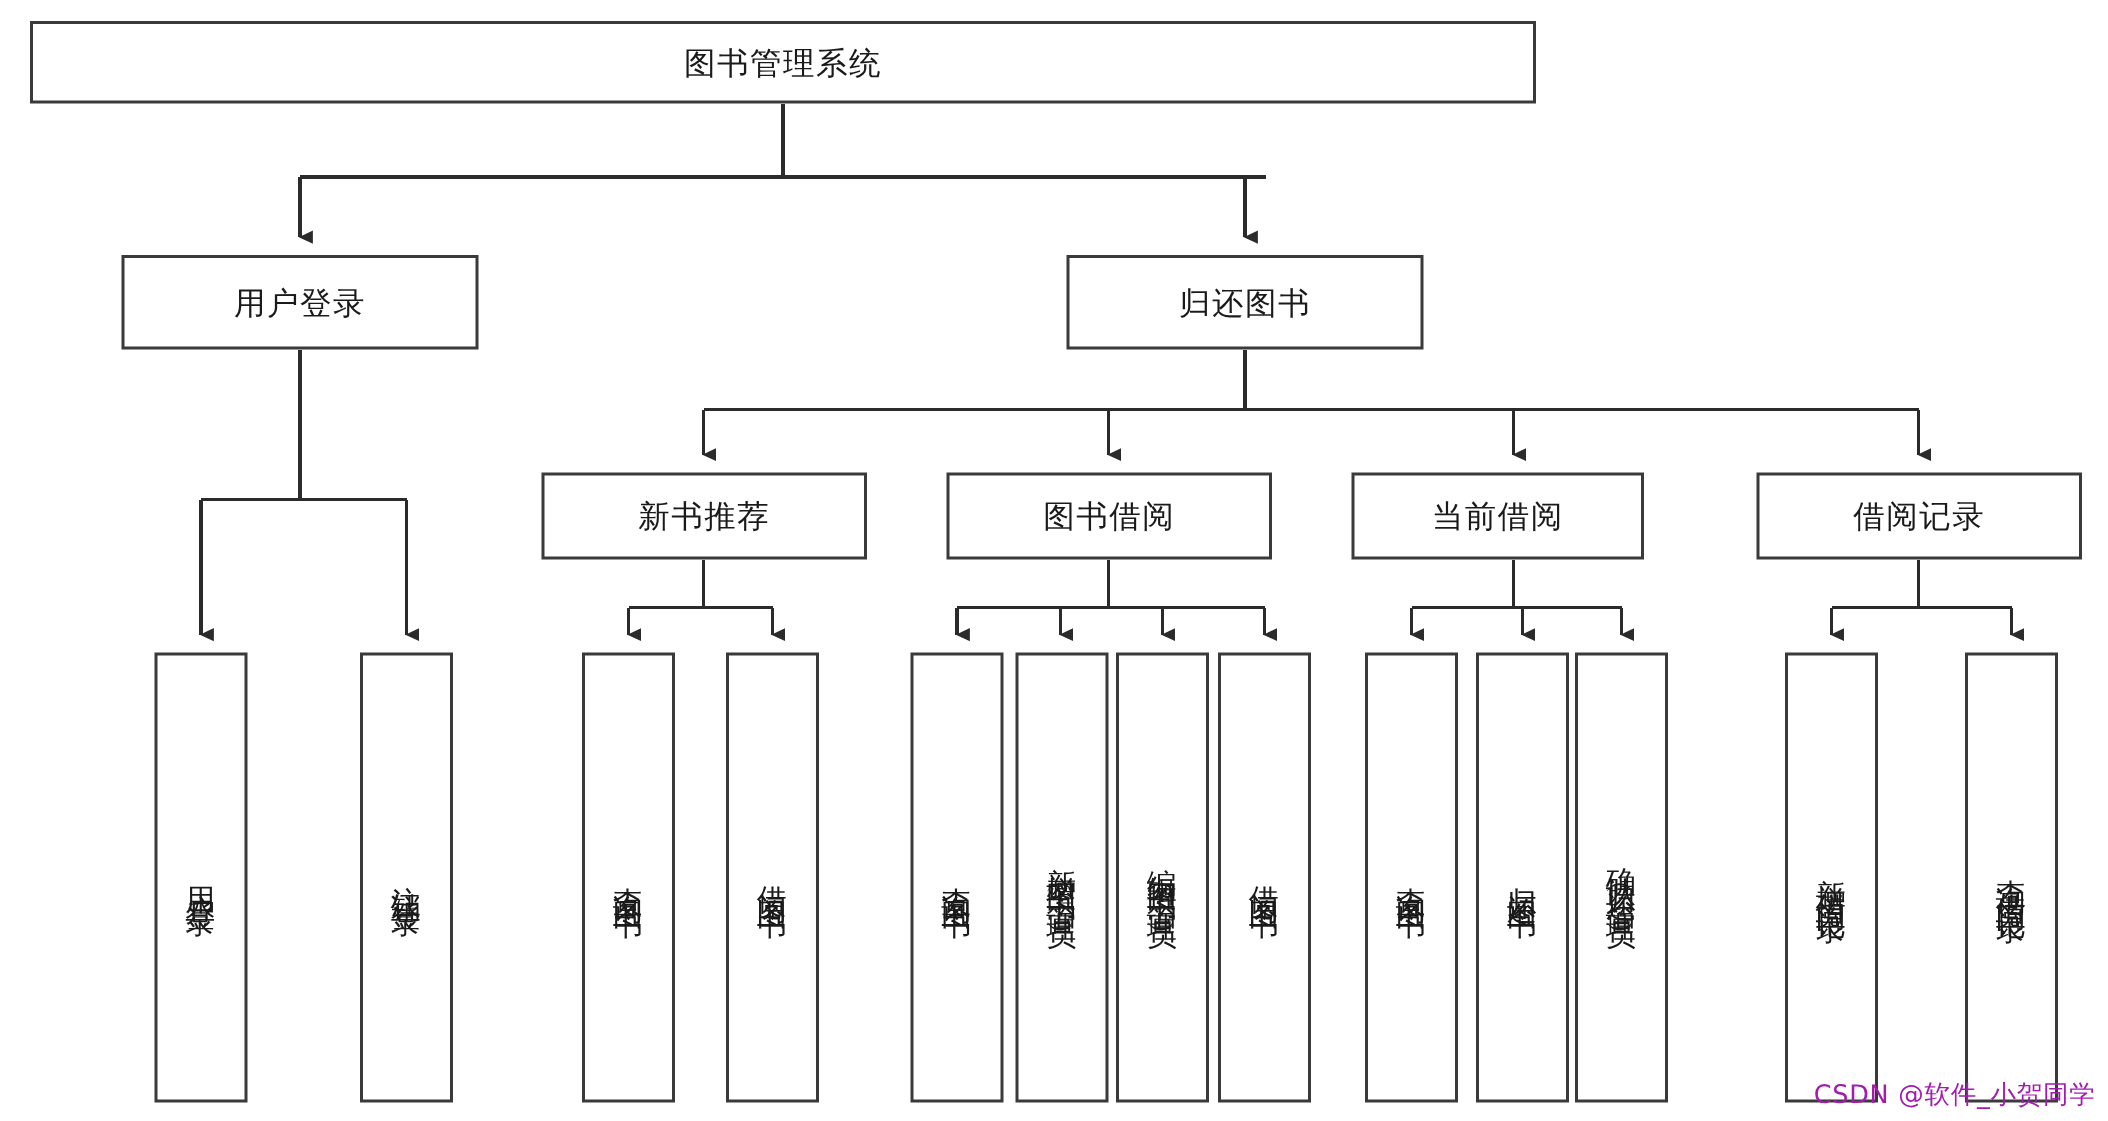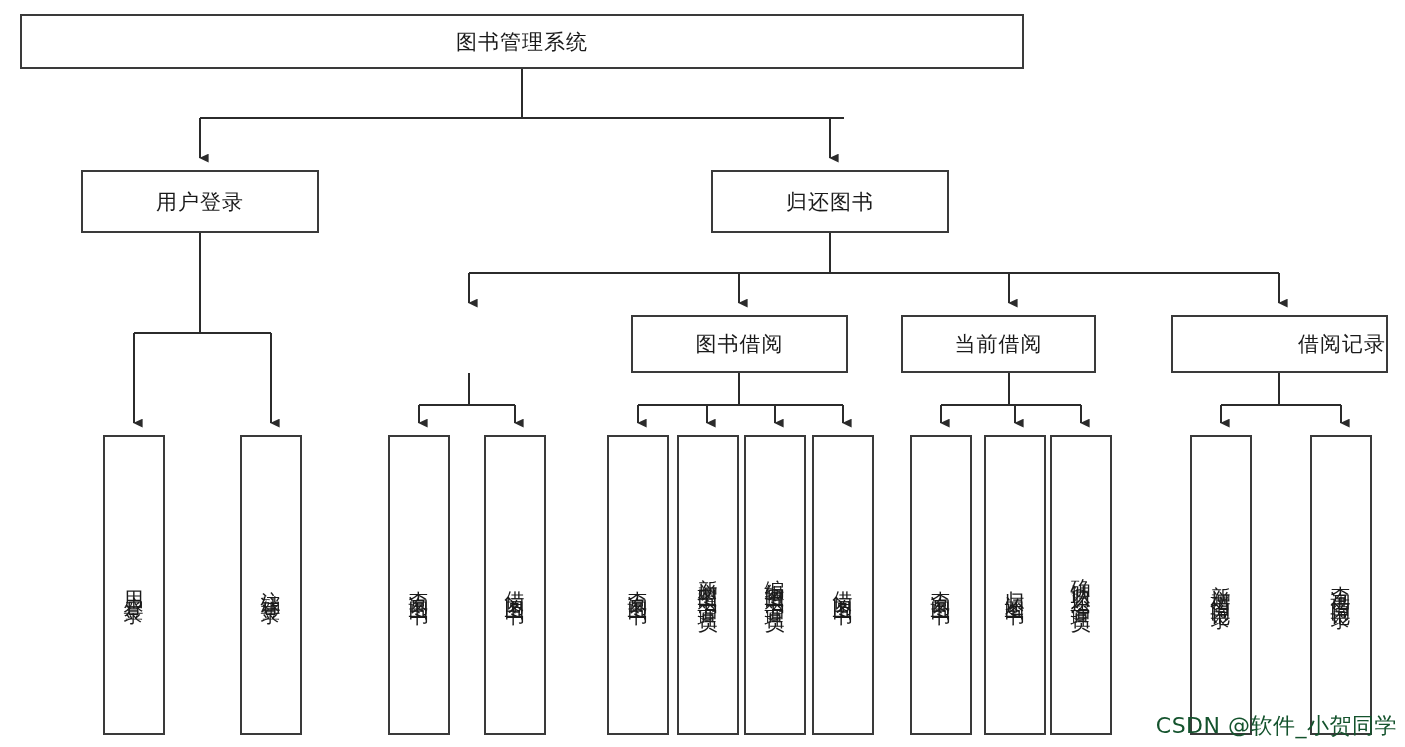--- a/index.html
+++ b/index.html
@@ -51,22 +51,22 @@
     line-height: 1;
     white-space: nowrap;
   }
   .node .htext {
     white-space: nowrap;
   }
   #watermark {
     position: absolute;
     right: 8px;
     bottom: 6px;
-    font-size: 22px;
-    color: #14532d;
+    font-size: 17px;
+    color: #a21caf;
     letter-spacing: 0.5px;
     white-space: nowrap;
   }
 </style>
 </head>
 <body>
 
 <div id="diagram-root">
 
   <svg id="connector-layer" width="1405" height="747" viewBox="0 0 1405 747" xmlns="http://www.w3.org/2000/svg">
@@ -124,27 +124,30 @@
     <span class="htext">图书管理系统</span>
   </div>
 
   <div class="node horizontal" style="left:81px; top:170px; width:238px; height:63px;">
     <span class="htext">用户登录</span>
   </div>
   <div class="node horizontal" style="left:711px; top:170px; width:238px; height:63px;">
     <span class="htext">归还图书</span>
   </div>
 
+  <div class="node horizontal" style="left:361px; top:315px; width:217px; height:58px;">
+    <span class="htext">新书推荐</span>
+  </div>
   <div class="node horizontal" style="left:631px; top:315px; width:217px; height:58px;">
     <span class="htext">图书借阅</span>
   </div>
   <div class="node horizontal" style="left:901px; top:315px; width:195px; height:58px;">
     <span class="htext">当前借阅</span>
   </div>
-  <div class="node horizontal" style="left:1171px; top:315px; width:217px; height:58px;justify-content:flex-end;">
+  <div class="node horizontal" style="left:1171px; top:315px; width:217px; height:58px;">
     <span class="htext">借阅记录</span>
   </div>
 
   <div class="node vertical" style="left:103px; top:435px; width:62px; height:300px;">
     <span class="vtext">用户登录</span>
   </div>
   <div class="node vertical" style="left:240px; top:435px; width:62px; height:300px;">
     <span class="vtext">注销登录</span>
   </div>
   <div class="node vertical" style="left:388px; top:435px; width:62px; height:300px;">

